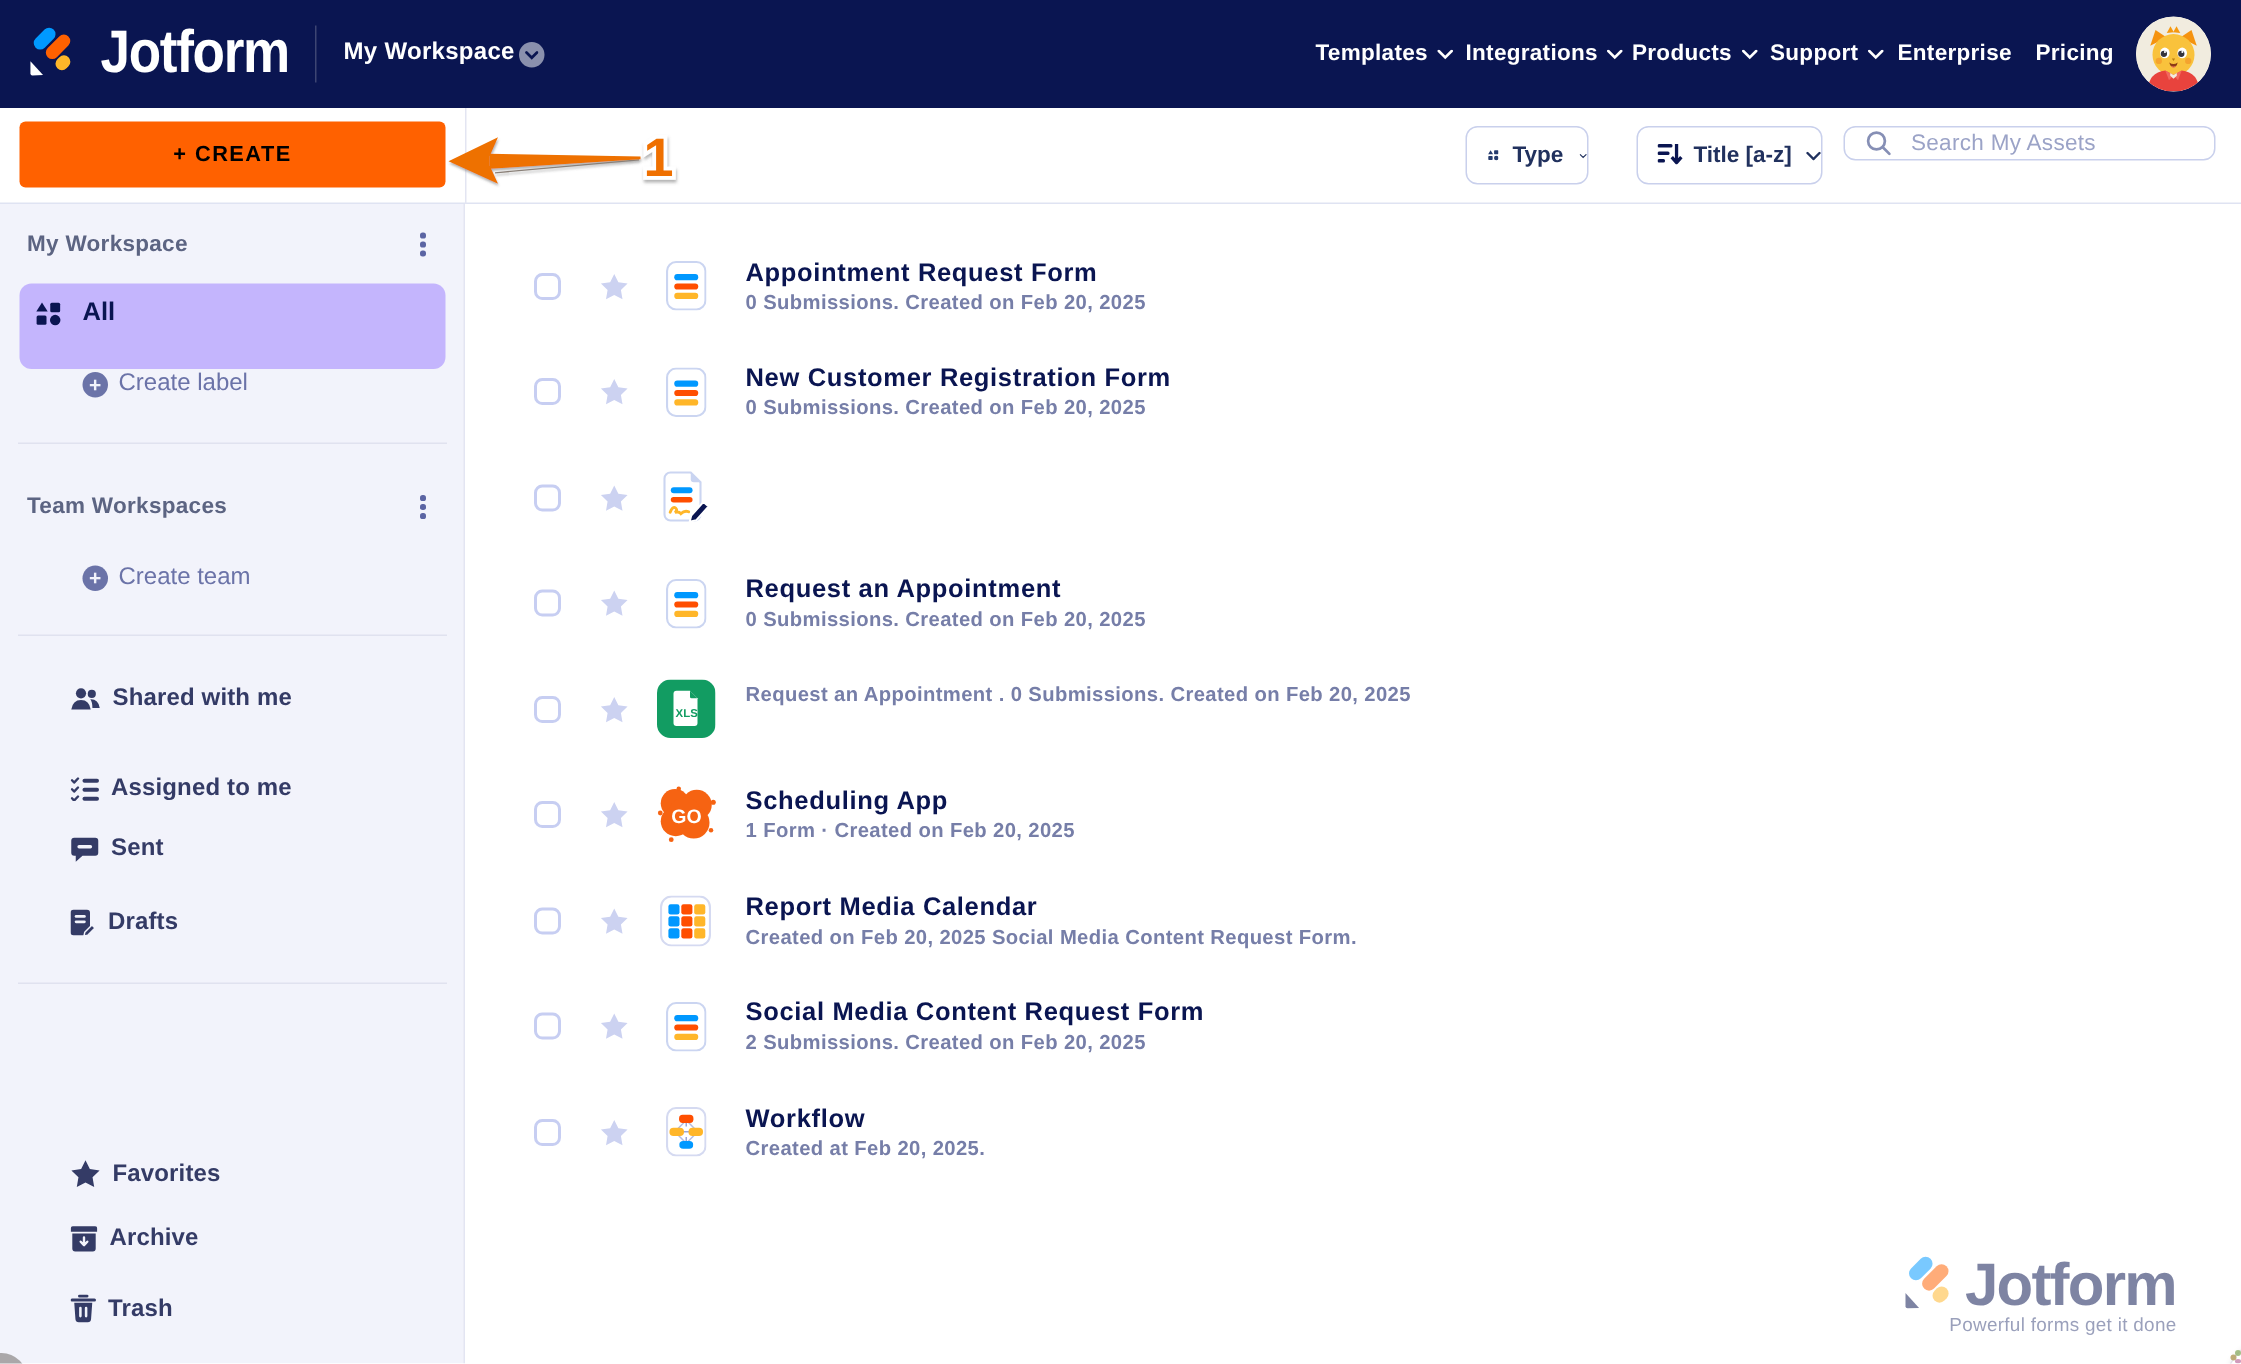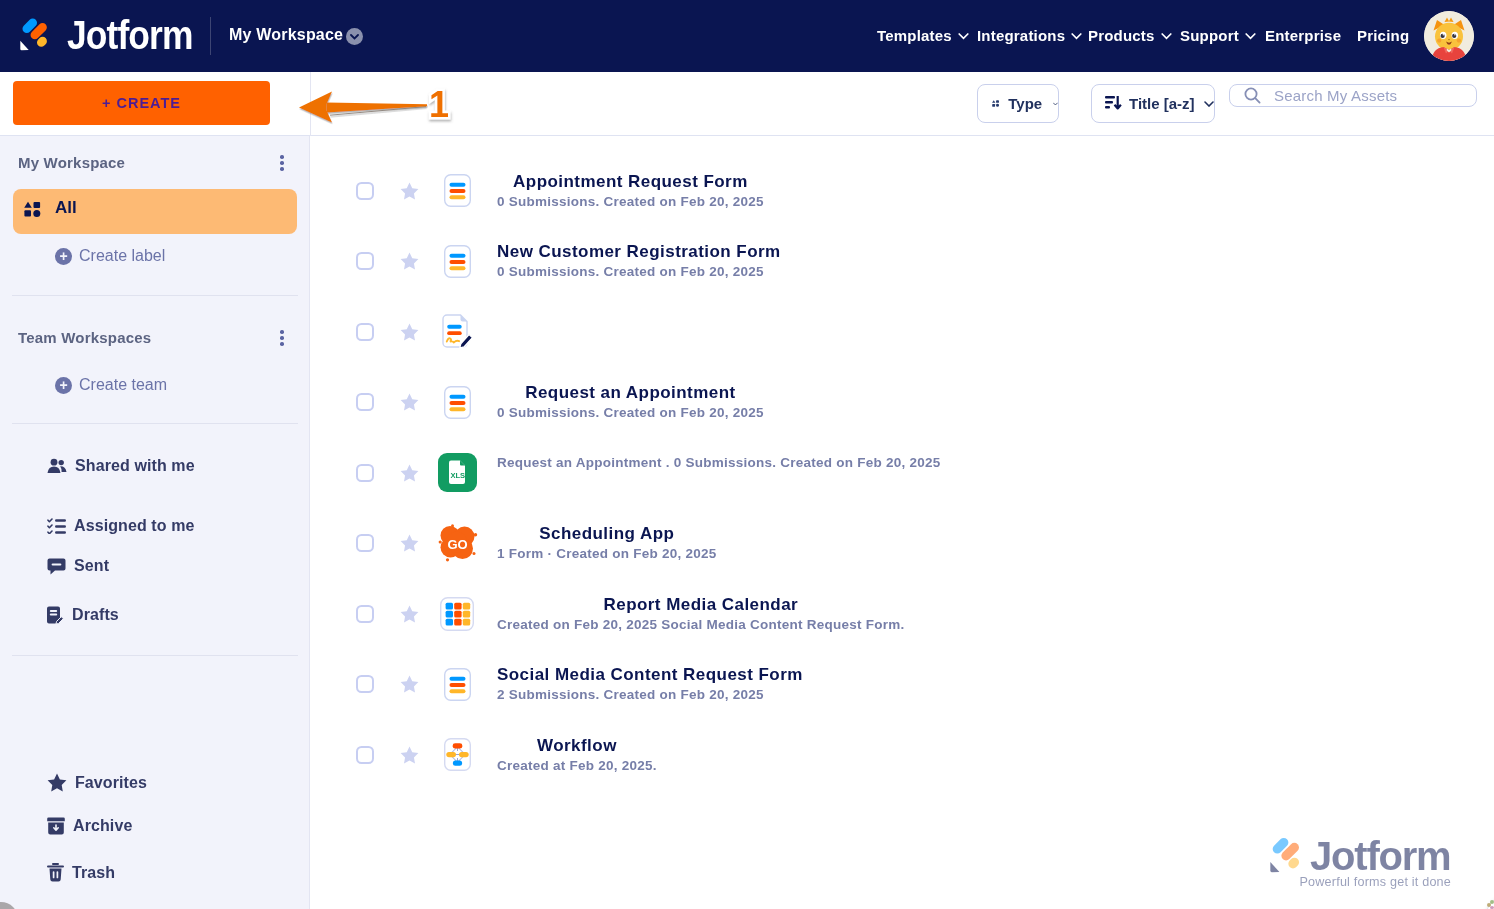--- a/index.html
+++ b/index.html
@@ -13,46 +13,46 @@
 .logo-text { position:absolute; left:67px; top:13px; font-size:40px; font-weight:bold; color:#fff; letter-spacing:-1px; transform:scaleX(.885); transform-origin:0 50%; }
 .top-divider { position:absolute; left:210px; top:17px; width:1px; height:38px; background:#3d4573; }
 .ws-name { position:absolute; left:229px; top:26px; font-size:16px; font-weight:bold; color:#fff; letter-spacing:.2px; }
 .ws-chev { position:absolute; left:346px; top:28px; width:17px; height:17px; border-radius:50%; background:#8a90ad; display:flex; align-items:center; justify-content:center; }
 .nav-item { position:absolute; top:27px; font-size:15px; font-weight:bold; color:#fff; letter-spacing:.2px; white-space:nowrap; display:flex; align-items:center; }
 .nav-item svg { margin-left:6px; margin-top:2px; }
 .avatar { position:absolute; left:1424px; top:11px; width:50px; height:50px; border-radius:50%; background:#f3efe5; overflow:hidden; }
 
 
 .headrow { position:absolute; left:0; top:72px; width:1494px; height:64px; background:#fff; border-bottom:1px solid #dfe3f2; }
-.create-btn { position:absolute; left:13px; top:9px; width:257px; height:44px; background:#ff6100; border-radius:4px; color:#4c1d95; font-size:14.5px; font-weight:bold; letter-spacing:1px; text-align:center; line-height:44px; }
+.create-btn { position:absolute; left:13px; top:9px; width:284px; height:44px; background:#ff6100; border-radius:4px; color:#000000; font-size:14.5px; font-weight:bold; letter-spacing:1px; text-align:center; line-height:44px; }
 .tbtn { position:absolute; top:12px; height:39px; background:#fff; border:1px solid #c9d0ec; border-radius:8px; display:flex; align-items:center; color:#21315e; font-size:15px; font-weight:bold; white-space:nowrap; }
 .search { position:absolute; left:1229px; top:12px; width:248px; height:23px; border:1px solid #c9d0ec; border-radius:8px; background:#fff; display:flex; align-items:center; }
 .search .ph { color:#9ba3c7; font-size:15px; margin-left:10px; font-weight:400; letter-spacing:.2px;}
 
 
 .sidebar { position:absolute; left:0; top:136px; width:310px; height:773px; background:#f2f3fb; border-right:1px solid #e3e5f2; }
 .side-label { position:absolute; left:18px; font-size:15px; font-weight:bold; color:#5c6482; letter-spacing:.2px; }
 .side-dots { position:absolute; left:280px; width:4px; }
 .dot { width:3.5px; height:3.5px; border-radius:50%; background:#5b64a3; margin:0 0 2.5px 0; }
-.all-row { position:absolute; left:13px; top:53px; width:284px; height:45px; background:#fdba74; border-radius:8px; }
+.all-row { position:absolute; left:13px; top:53px; width:284px; height:57px; background:#c4b5fd; border-radius:8px; }
 .all-row .txt { position:absolute; left:42px; top:9px; font-size:17px; font-weight:bold; color:#0a1551; }
 .create-link { position:absolute; left:55px; display:flex; align-items:center; color:#6b73a8; font-size:16px; }
 .create-link .plus { width:17px; height:17px; border-radius:50%; background:#6b73a8; color:#f2f3fb; display:flex; align-items:center; justify-content:center; margin-right:7px; font-size:14px; font-weight:bold; line-height:17px; }
 .side-hr { position:absolute; left:12px; width:286px; height:1px; background:#e0e2ef; }
 .menu-item { position:absolute; left:47px; display:flex; align-items:center; color:#343b66; font-size:16px; font-weight:bold; letter-spacing:.1px; }
 .menu-item svg { margin-right:8px; }
 
 
 .main { position:absolute; left:311px; top:137px; width:1183px; height:772px; background:#fff; }
 .row { position:absolute; left:0; width:1183px; height:70px; }
 .cb { position:absolute; left:45px; width:18px; height:18px; border:2px solid #c7cef2; border-radius:5.5px; background:#fff; }
 .star { position:absolute; left:89px; }
 .ricon { position:absolute; }
 .rtext { position:absolute; left:186px; }
-.rtitle { font-size:17px; font-weight:bold; color:#0a1551; letter-spacing:0.45px; line-height:21px;text-align:center; }
+.rtitle { font-size:17px; font-weight:bold; color:#0a1551; letter-spacing:0.45px; line-height:21px; }
 .rsub { font-size:13.5px; font-weight:bold; color:#767ea8; letter-spacing:.25px; line-height:19px; }
 
 
 .footer-logo { position:absolute; left:1270px; top:835px; opacity:.52; }
 
 
 .corner-bl { position:absolute; left:-16px; top:902px; width:34px; height:34px; border-radius:50%; background:#aaa7a9; }
 .corner-br { position:absolute; left:1484px; top:893px; width:56px; height:56px; border-radius:50%; background:#fff; border:1px solid #e4e4ec; box-shadow:0 1px 4px rgba(0,0,0,.1); }
 </style>
 </head>

